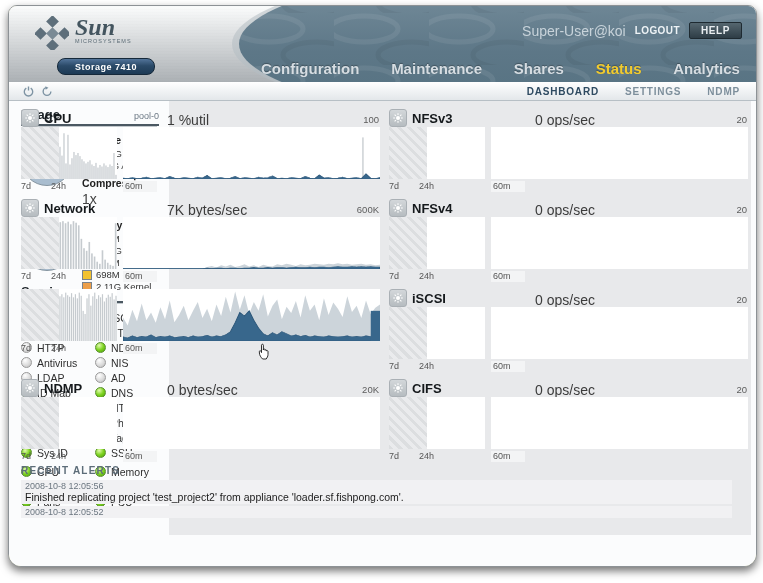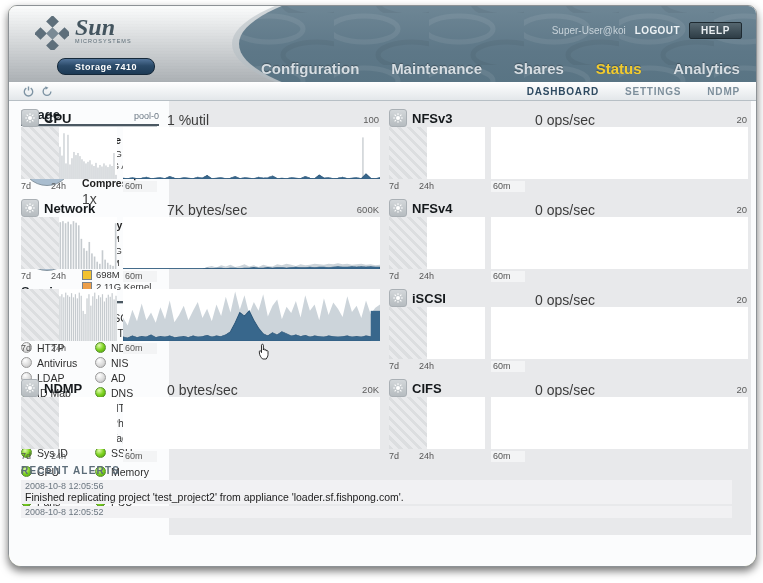--- a/index.html
+++ b/index.html
@@ -20,21 +20,21 @@
   .brand{position:absolute;left:26px;top:10px;display:flex;align-items:flex-start;}
   .sunglyph{margin-right:6px;}
   .sunname{font-family:"Liberation Serif",serif;font-style:italic;font-weight:bold;
     font-size:24px;color:#44555f;line-height:22px;}
   .sunsub{font-size:5.5px;letter-spacing:1px;color:#5c6c76;text-transform:uppercase;}
   .badge{position:absolute;left:48px;top:52px;width:96px;height:15px;border-radius:8px;
     background:linear-gradient(180deg,#52749a 0%,#2b4a68 45%,#1d3a55 100%);
     border:1px solid #16293a;color:#fff;font-size:9px;font-weight:bold;letter-spacing:.5px;
     display:flex;align-items:center;justify-content:center;}
   .userrow{position:absolute;top:16px;right:14px;display:flex;align-items:center;gap:9px;z-index:5;}
-  .username{font-size:10px;color:#c8d3da;}
+  .username{font-size:14px;color:#c8d3da;}
   .logout{font-size:10px;font-weight:bold;color:#eef3f6;letter-spacing:.4px;cursor:pointer;}
   .helpbtn{font-size:10px;font-weight:bold;color:#e8edf0;letter-spacing:.6px;cursor:pointer;
     background:linear-gradient(180deg,#55666f,#2e3d46);border:1px solid #1e2a31;
     border-radius:2px;padding:2px 11px;}
   .tabsrow{position:absolute;bottom:5px;left:252px;right:16px;display:flex;
     justify-content:space-between;z-index:5;}
   .tab{font-size:15px;font-weight:bold;color:#d6dde2;cursor:pointer;
     text-shadow:0 -1px 1px rgba(0,0,0,.3);}
   .tab.active{color:#f2cb2e;}
   

